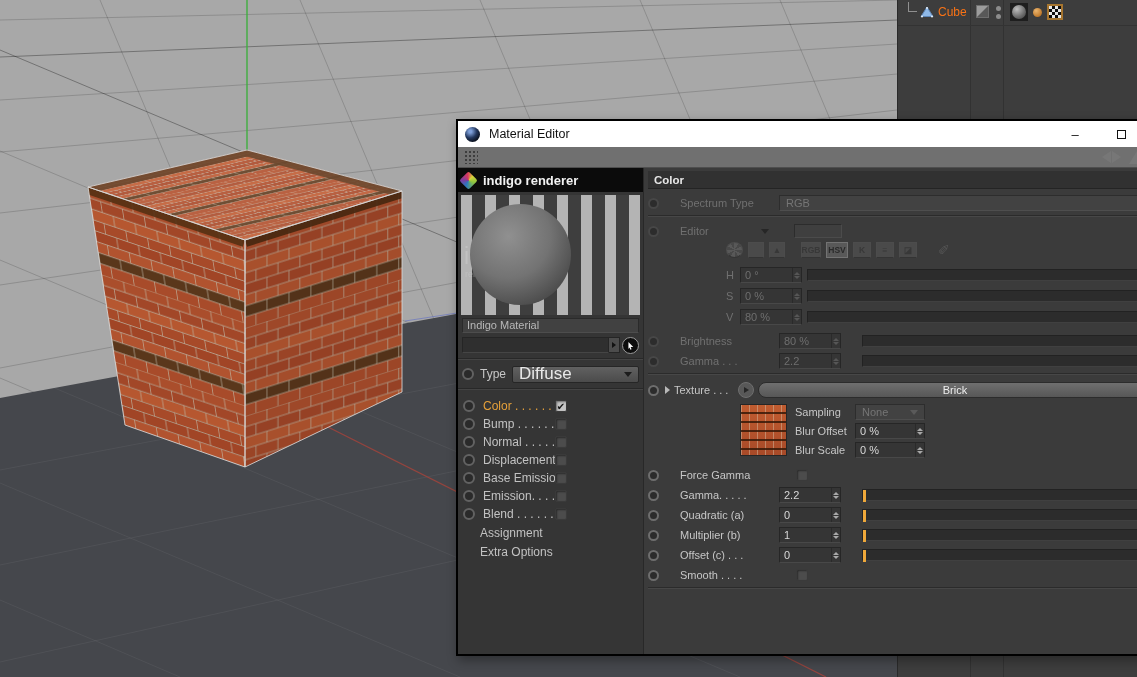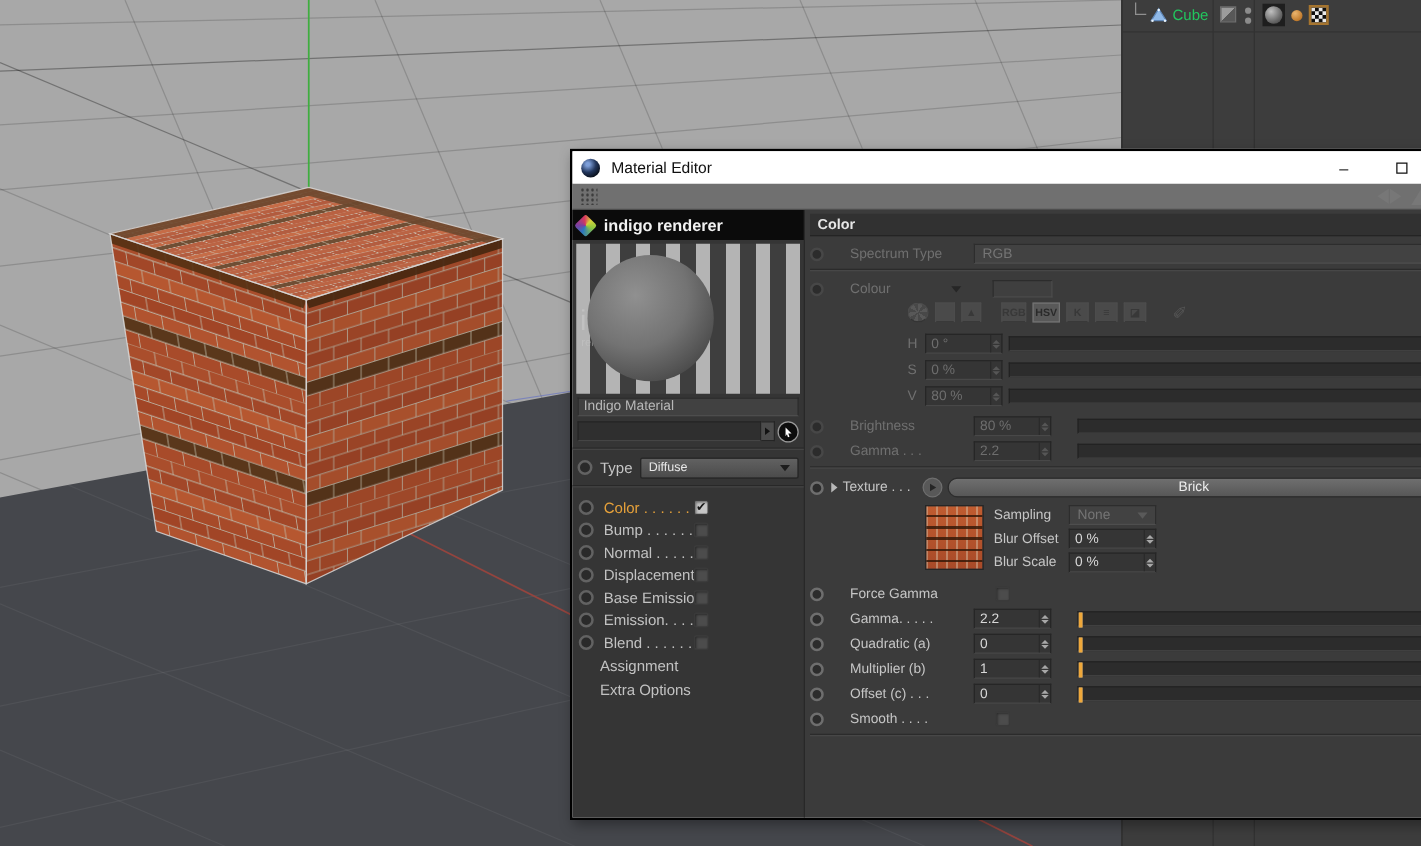--- a/index.html
+++ b/index.html
@@ -9,21 +9,21 @@
   #viewport{position:absolute;left:0;top:0;width:1137px;height:677px}
   
   #ompanel{position:absolute;left:897px;top:0;width:240px;height:677px;
     background:#3d3d3d;border-left:1px solid #2a2a2a;color:#d6d6d6;font-size:12px}
   #ompanel .vdiv{position:absolute;top:0;bottom:0;width:1px;background:#323232}
   #ompanel .hdiv{position:absolute;left:0;right:0;height:1px;background:#333}
   #ompanel .hdiv.lt{background:#4b4b4b}
   .omrow{position:relative;height:25px;display:flex;align-items:center}
   .treeglyph{position:absolute;left:10px;top:2px;width:9px;height:10px;
     border-left:1px solid #909090;border-bottom:1px solid #909090}
-  .omlabel{position:absolute;left:40px;top:5px;color:#22c55e}
+  .omlabel{position:absolute;left:40px;top:5px;color:#f97316}
   .omicon{position:absolute;top:5px}
   .diagsq{left:78px;width:13px;height:13px;border:1px solid #6e6e6e;
     background:linear-gradient(135deg,#9c9c9c 49%,#585858 51%)}
   .dot1,.dot2{width:5px;height:5px;border-radius:50%;background:#8c8c8c;left:98px}
   .dot1{top:6px}.dot2{top:14px}
   .matthumb{left:112px;top:3px;width:18px;height:18px;background:#1e1e1e;
     display:flex;align-items:center;justify-content:center}
   .matthumb i{display:block;width:14px;height:14px;border-radius:50%;
     background:radial-gradient(circle at 35% 30%,#c0c0c0,#6a6a6a 60%,#3a3a3a)}
   .orangedot{left:135px;top:8px;width:9px;height:9px;border-radius:50%;
@@ -82,21 +82,21 @@
   .sbtn i{width:0;height:0;border-top:3px solid transparent;border-bottom:3px solid transparent;
     border-left:4px solid #121212}
   .cursorbtn{width:17px;height:17px;border-radius:50%;background:#0d0d0d;
     border:1px solid #9a9a9a;margin-left:2px;flex:none;display:flex;align-items:center;justify-content:center}
   .lsep{margin:5px 0;border-top:1px solid #282828;border-bottom:1px solid #444}
   .typerow{display:flex;align-items:center;padding:0 4px;gap:6px;height:18px}
   .radio{width:12px;height:12px;border-radius:50%;border:2px solid #626262;
     background:#2a2a2a;flex:none}
   .tlabel{color:#c6c6c6;font-size:12px}
   .dd{flex:1;height:17px;background:linear-gradient(#616161,#4b4b4b);border:1px solid #262626;
-    border-radius:2px;color:#e8e8e8;font-size:10px;display:flex;align-items:center;
+    border-radius:2px;color:#e8e8e8;font-size:17px;display:flex;align-items:center;
     padding:0 6px}
   .caret{margin-left:auto;width:0;height:0;border-left:4px solid transparent;
     border-right:4px solid transparent;border-top:5px solid #1d1d1d}
   .channels{margin-top:7px}
   .chrow{position:relative;display:flex;align-items:center;height:18px;padding-left:5px}
   .chlabel{margin-left:8px;font-size:12px;color:#c2c2c2;white-space:nowrap;
     max-width:92px;overflow:hidden}
   .chrow.active .chlabel{color:#e6a13a}
   .cb{position:absolute;left:97px;top:3px;width:12px;height:12px;border-radius:2px;
     background:#4c4c4c;border:1px solid #3a3a3a;box-shadow:inset 1px 1px 2px rgba(0,0,0,.45);
@@ -414,21 +414,21 @@
         <span class="lab">Spectrum Type</span>
         <span class="ddl">
           <span>RGB</span>
           <span class="caret"></span>
         </span>
       </div>
       <div class="hsep"></div>
 
       <div class="crow dis" style="margin-bottom:2px">
         <span class="rad"></span>
-        <span class="lab" style="width:56px">Colour</span>
+        <span class="lab" style="width:56px">Editor</span>
         <span class="darr"></span>
         <span class="swatch"></span>
       </div>
 
       <div class="pickrow">
         <span class="pk round"></span>
         <span class="pk sq"></span>
         <span class="pk sq">▲</span>
         <span class="pk w20 gapL">RGB</span>
         <span class="pk w22 active">HSV</span>

